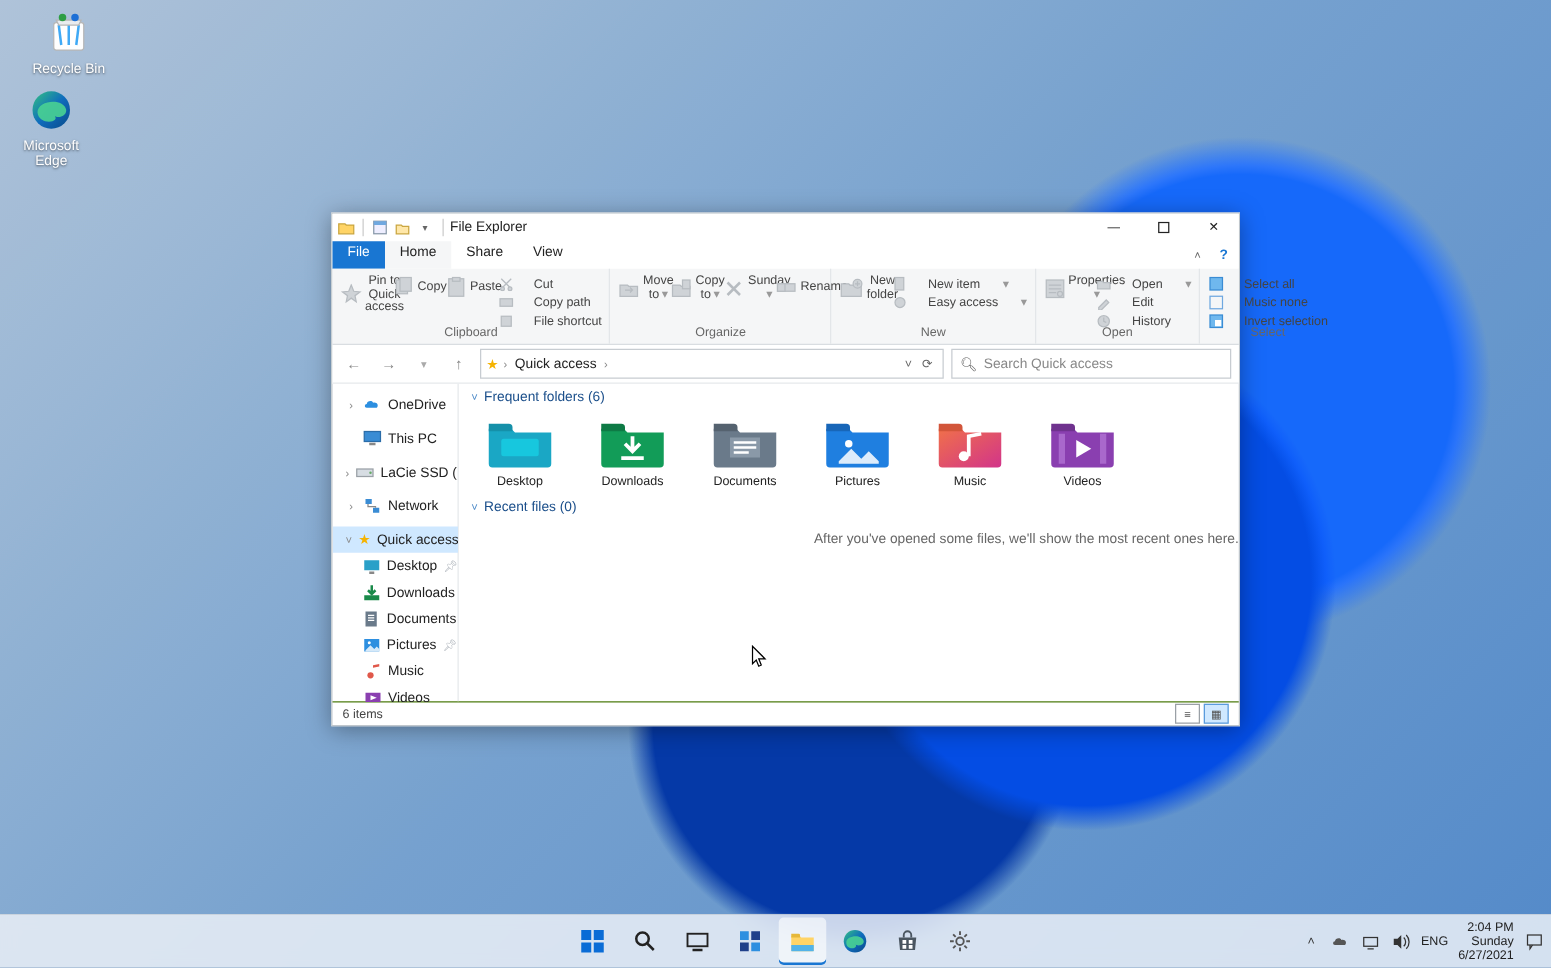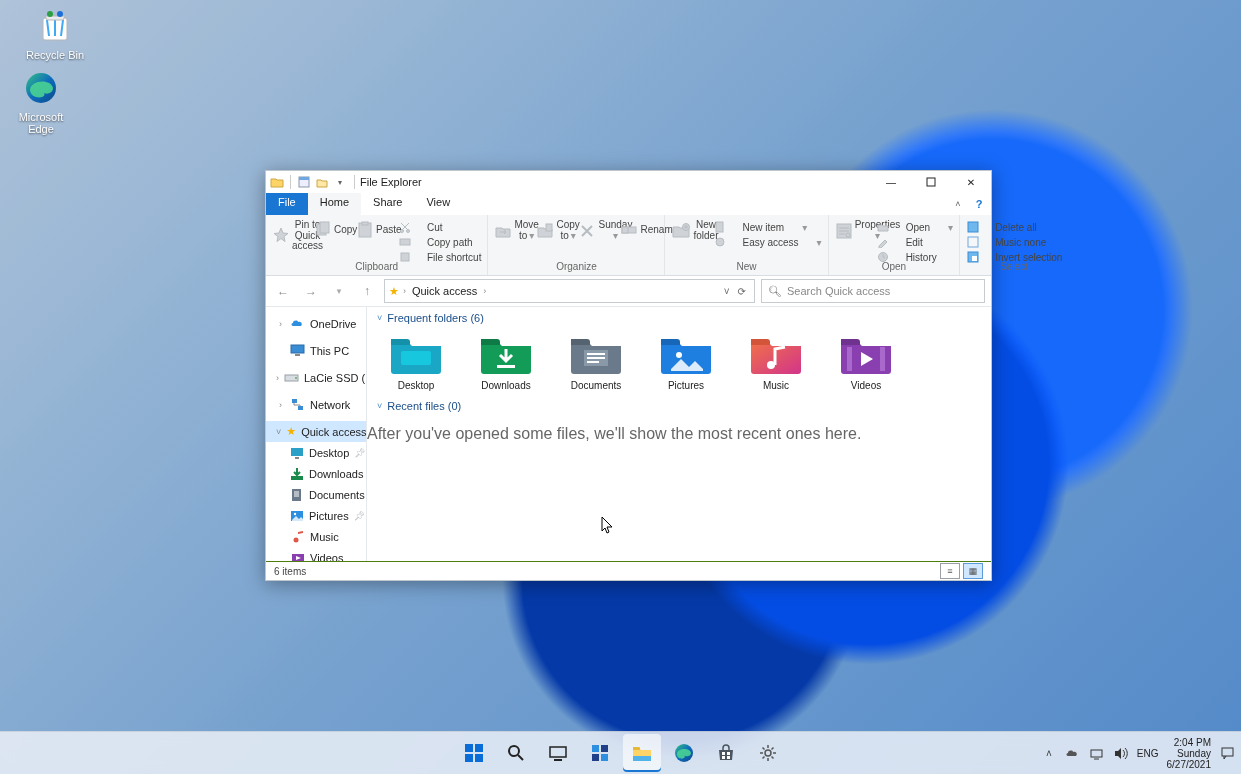--- a/index.html
+++ b/index.html
@@ -58,21 +58,21 @@
   .navitem.sel{background:#cfe8ff}
   .navitem .pin{color:#aeb4bb;font-size:9px;margin-left:auto}
   .navitem .ic{width:15px;height:15px;display:flex;align-items:center;justify-content:center}
   .main{flex:1;display:flex;flex-direction:column;overflow:auto}
   .grouphdr{display:flex;align-items:center;gap:5px;padding:5px 10px 3px;font-size:11px}
   .grouphdr .chev{color:#4a88c7;font-size:9px}
   .grouphdr .txt{color:#1a4e8a}
   .folders{display:flex;gap:20px;padding:6px 14px 4px}
   .folder{width:70px;display:flex;flex-direction:column;align-items:center;gap:5px;font-size:10px;color:#222;cursor:pointer}
   .folder .fic{width:54px;height:42px}
-  .empty{font-size:16px;color:#666;text-align:left;padding:10px 0}
+  .empty{font-size:11px;color:#666;text-align:right;padding:10px 0}
   .status{height:18px;border-top:1px solid #4d7c0f;display:flex;align-items:center;font-size:10px;color:#444;padding:0 8px}
   .status .spacer{flex:1}
   .status .viewbtn{width:18px;height:14px;border:1px solid #9aa0a6;margin-left:3px;display:flex;align-items:center;justify-content:center;font-size:9px;color:#555}
   .status .viewbtn.sel{background:#cfe8ff;border-color:#5a9bdc}
   
   .taskbar{position:absolute;left:0;right:0;bottom:0;height:42px;background:rgba(235,240,247,.85);backdrop-filter:blur(6px);border-top:1px solid rgba(0,0,0,.08);display:flex;align-items:center}
   .taskbar .center{position:absolute;left:50%;transform:translateX(-50%);display:flex;gap:4px}
   .tbtn{width:38px;height:38px;display:flex;align-items:center;justify-content:center;border-radius:4px;cursor:pointer}
   .tbtn.active{background:rgba(255,255,255,.6);box-shadow:inset 0 -2px 0 #1976d2}
   .tray{position:absolute;right:6px;display:flex;align-items:center;gap:8px;font-size:10px;color:#222}
@@ -345,21 +345,21 @@
 
     <div class="ribgrp" style="border-right:none">
       <div class="body">
         <div class="btncol">
           <div class="minibtn">
               <div class="ic">
                 <svg width="12" height="12">
                   <rect x="1" y="1" width="10" height="10" fill="#6fb8ee" stroke="#3a8cd4"></rect>
                 </svg>
               </div>
-              <span>Delete all</span>
+              <span>Select all</span>
             </div>
           <div class="minibtn">
               <div class="ic">
                 <svg width="12" height="12">
                   <rect x="1" y="1" width="10" height="10" fill="none" stroke="#6fa8e0"></rect>
                 </svg>
               </div>
               <span>Music none</span>
             </div>
           <div class="minibtn">

